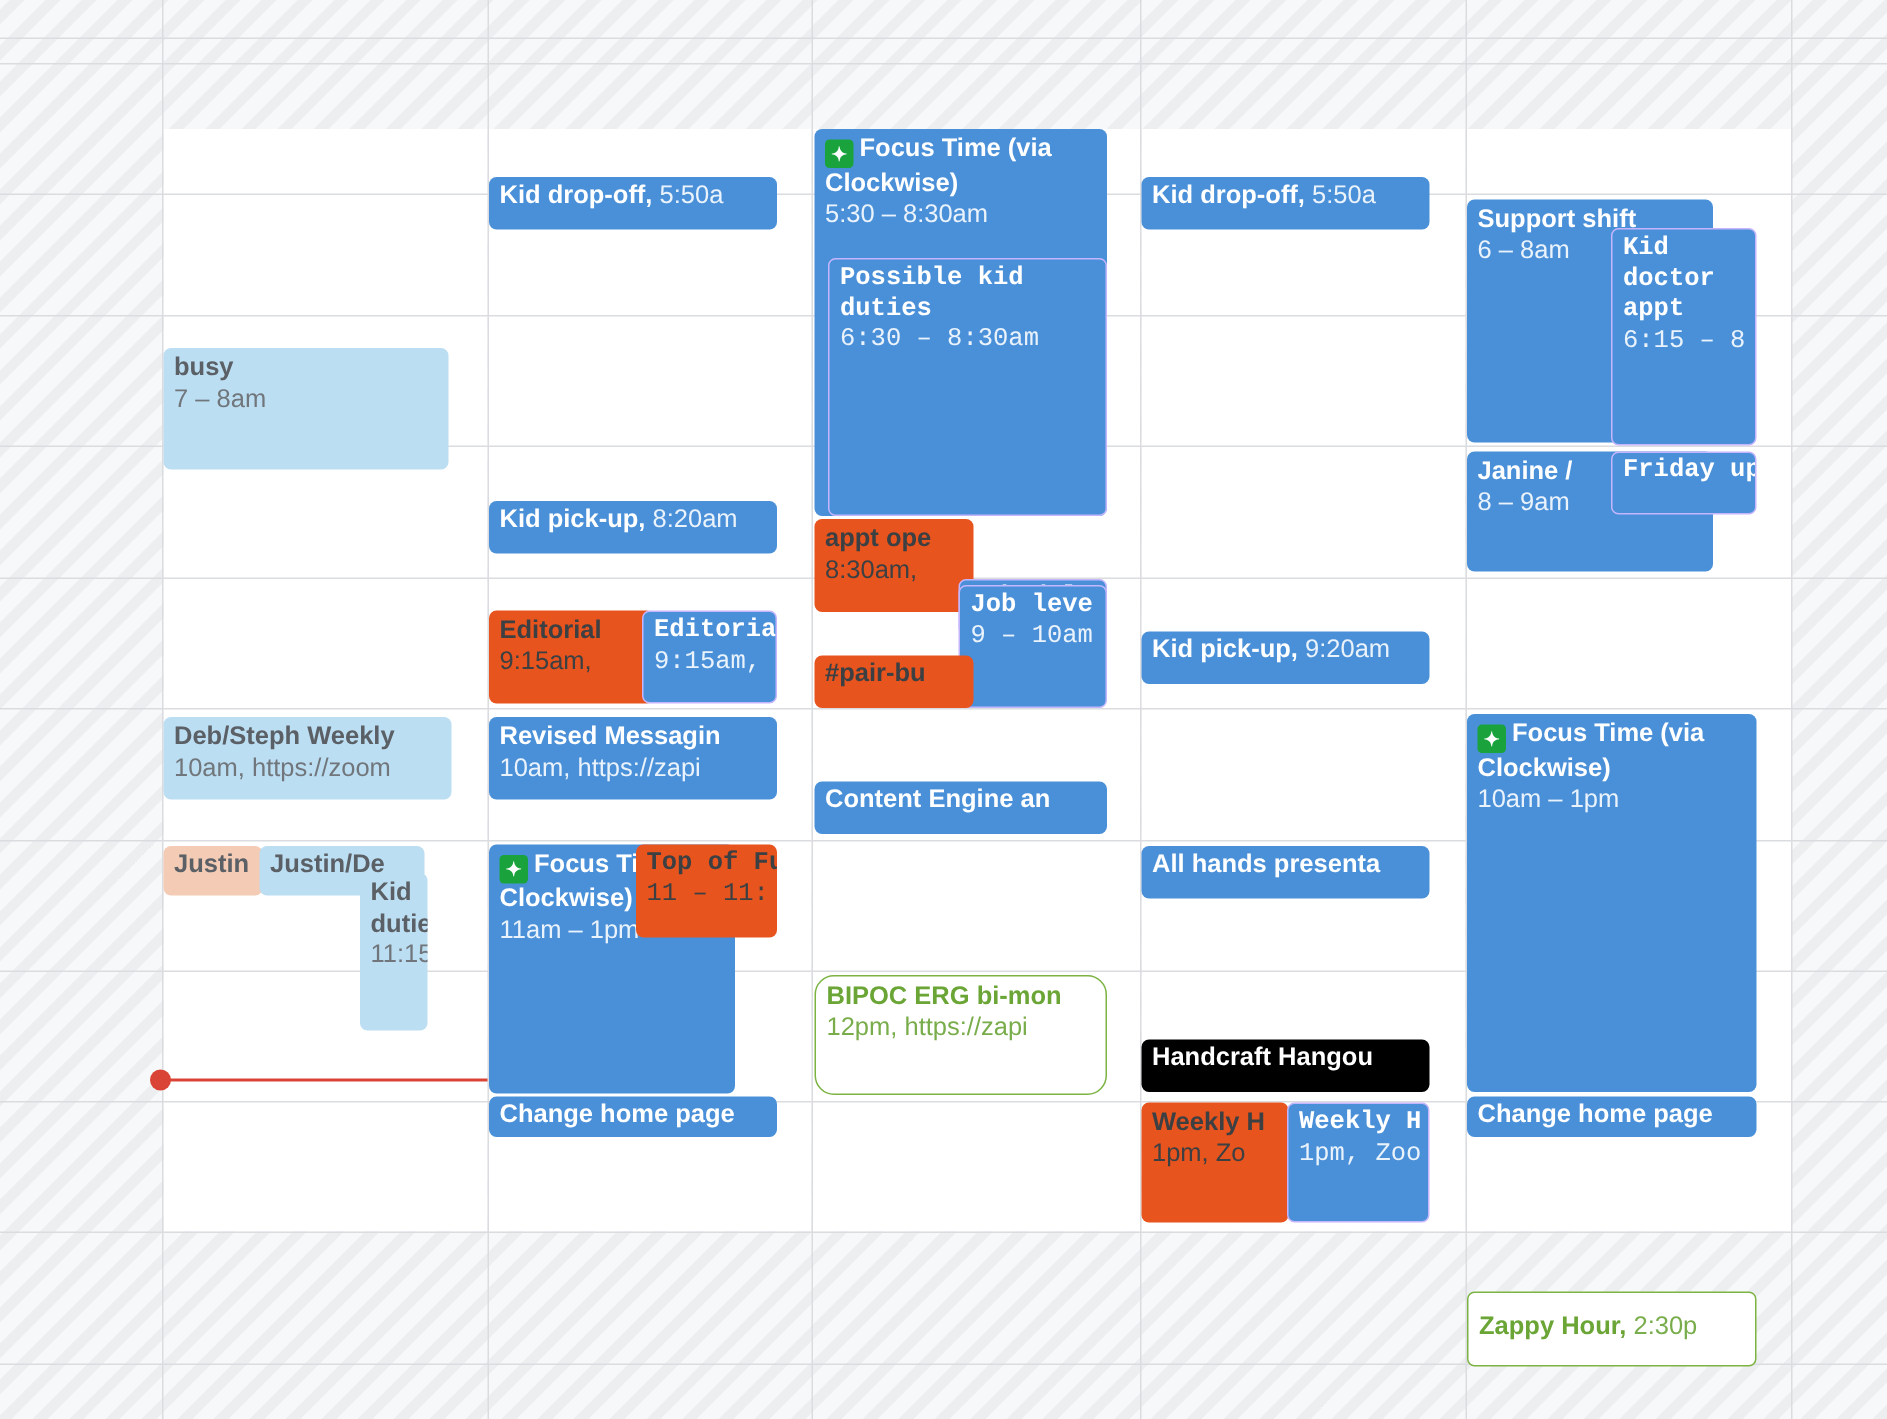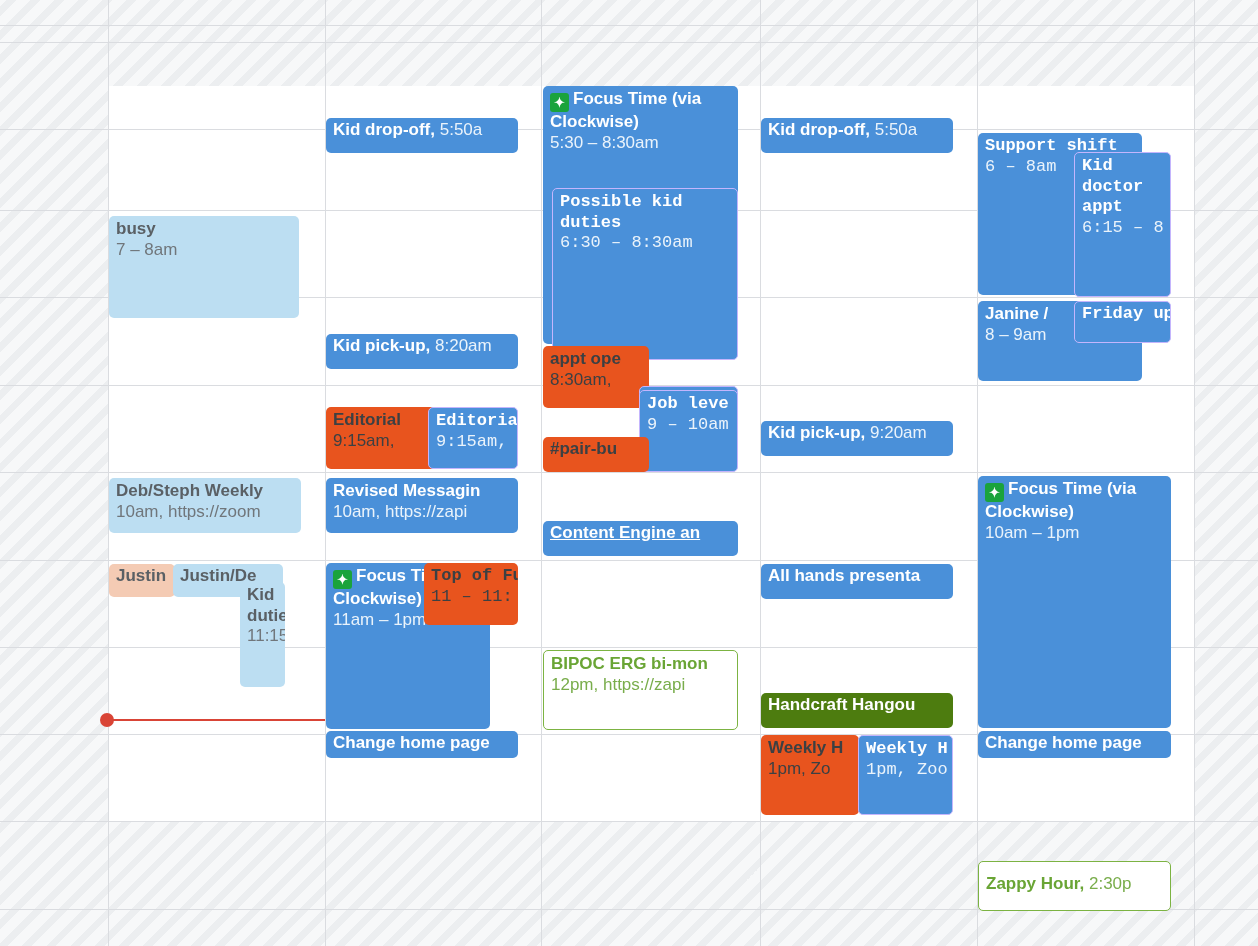--- a/index.html
+++ b/index.html
@@ -100,21 +100,21 @@
   .ev.chip .t2 { display: inline; }
 
   
   .c-blue      { background: #4a90d9; color: #ffffff; }
   .c-blue .t2  { color: #eaf3fb; }
   .c-lightblue { background: #bcdef2; color: #5a6065; }
   .c-lightblue .t2 { color: #70767b; }
   .c-orange    { background: #e8541e; color: #3c4043; }
   .c-orange .t2{ color: #3c4043; }
   .c-salmon    { background: #f4cbb4; color: #5a6065; }
-  .c-green     { background: #4d7c0f; color: #ffffff; }
+  .c-green     { background: #000000; color: #ffffff; }
   .c-outline-green {
     background: #ffffff;
     color: #6aa535;
     border: 1.5px solid #7cb342;
   }
   .c-outline-green .t2 { color: #79ad4b; font-weight: normal; }
 
   
   .outlined { border: 1px solid #c4b5fd; font-family: Liberation Mono, monospace; }
 
@@ -158,21 +158,21 @@
   <div class="hline" style="top:821px;"></div>
   <div class="hline" style="top:909px;"></div>
 
   <div class="vline" style="left:108px;"></div>
   <div class="vline" style="left:325px;"></div>
   <div class="vline" style="left:541px;"></div>
   <div class="vline" style="left:760px;"></div>
   <div class="vline" style="left:977px;"></div>
   <div class="vline" style="left:1194px;"></div>
 
-  <div class="ev c-lightblue" style="left:109px;top:216px;width:190px;height:102px;">
+  <div class="ev c-lightblue" style="left:109px;top:232px;width:190px;height:81px;">
     <span class="t1">busy</span>
     <span class="t2">7 – 8am</span>
   </div>
 
   <div class="ev c-lightblue" style="left:109px;top:478px;width:192px;height:55px;">
     <span class="t1">Deb/Steph Weekly</span>
     <span class="t2">10am, https://zoom</span>
   </div>
 
   <div class="ev chip c-salmon" style="left:109px;top:564px;width:66px;height:33px;">
@@ -225,21 +225,21 @@
 
   <div class="ev chip c-blue" style="left:326px;top:731px;width:192px;height:27px;">
     <span class="t1">Change home page</span>
   </div>
 
   <div class="ev wrap c-blue" style="left:543px;top:86px;width:195px;height:258px;">
     <span class="t1"><span class="ft-icon">✦</span><span>Focus Time (via Clockwise)</span></span>
     <span class="t2">5:30 – 8:30am</span>
   </div>
 
-  <div class="ev wrap c-blue outlined" style="left:552px;top:188px;width:186px;height:172px;">
+  <div class="ev wrap c-blue outlined" style="left:552px;top:172px;width:186px;height:172px;">
     <span class="t1">Possible kid duties</span>
     <span class="t2">6:30 – 8:30am</span>
   </div>
 
   <div class="ev c-orange" style="left:543px;top:346px;width:106px;height:62px;">
     <span class="t1">appt ope</span>
     <span class="t2">8:30am,</span>
   </div>
 
   <div class="ev chip c-blue outlined" style="left:639px;top:346px;width:99px;height:38px;margin-top:40px;">
@@ -248,25 +248,25 @@
 
   <div class="ev c-blue outlined" style="left:639px;top:390px;width:99px;height:82px;">
     <span class="t1">Job leve</span>
     <span class="t2">9 – 10am</span>
   </div>
 
   <div class="ev chip c-orange" style="left:543px;top:437px;width:106px;height:35px;">
     <span class="t1">#pair-bu</span>
   </div>
 
-  <div class="ev chip c-blue" style="left:543px;top:521px;width:195px;height:35px;text-decoration:underline;">
+  <div class="ev chip c-blue" style="left:543px;top:521px;width:195px;height:35px;">
     <span class="t1">Content Engine an</span>
   </div>
 
-  <div class="ev c-outline-green" style="left:543px;top:650px;width:195px;height:80px;">
+  <div class="ev c-outline-green" style="left:543px;top:650px;width:195px;height:80px;border-radius:13px;">
     <span class="t1">BIPOC ERG bi-mon</span>
     <span class="t2">12pm, https://zapi</span>
   </div>
 
   <div class="ev chip c-blue" style="left:761px;top:118px;width:192px;height:35px;">
     <span class="t1">Kid drop-off,</span>
     <span class="t2">5:50a</span>
   </div>
 
   <div class="ev chip c-blue" style="left:761px;top:421px;width:192px;height:35px;">
@@ -285,21 +285,21 @@
   <div class="ev c-orange" style="left:761px;top:735px;width:98px;height:80px;">
     <span class="t1">Weekly H</span>
     <span class="t2">1pm, Zo</span>
   </div>
 
   <div class="ev c-blue outlined" style="left:858px;top:735px;width:95px;height:80px;">
     <span class="t1">Weekly H</span>
     <span class="t2">1pm, Zoo</span>
   </div>
 
-  <div class="ev c-blue" style="left:978px;top:133px;width:164px;height:162px;font-family:Liberation Mono, monospace;">
+  <div class="ev c-blue" style="left:978px;top:133px;width:164px;height:162px;">
     <span class="t1">Support shift</span>
     <span class="t2">6 – 8am</span>
   </div>
 
   <div class="ev wrap c-blue outlined" style="left:1074px;top:152px;width:97px;height:145px;">
     <span class="t1">Kid doctor appt</span>
     <span class="t2">6:15 – 8</span>
   </div>
 
   <div class="ev c-blue" style="left:978px;top:301px;width:164px;height:80px;">

